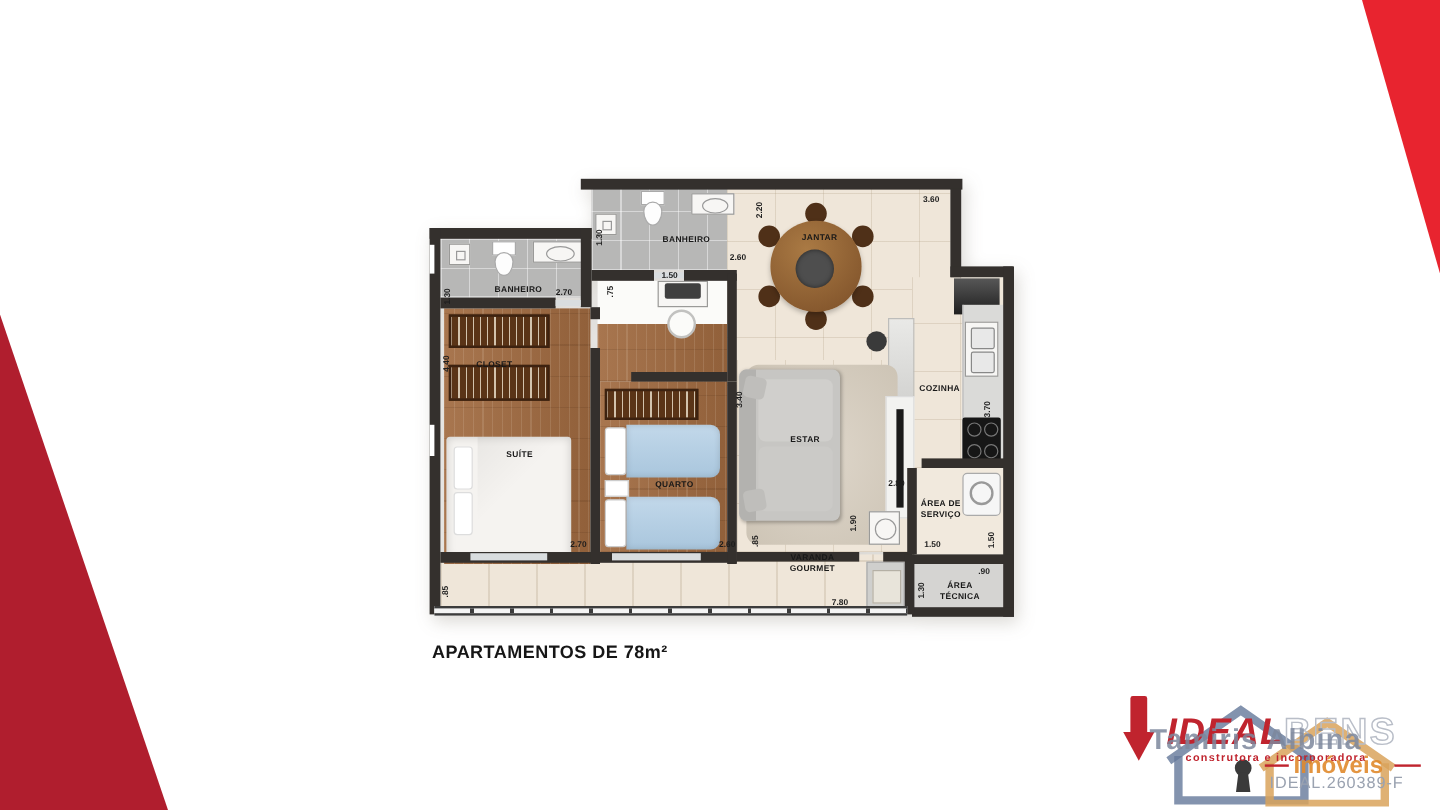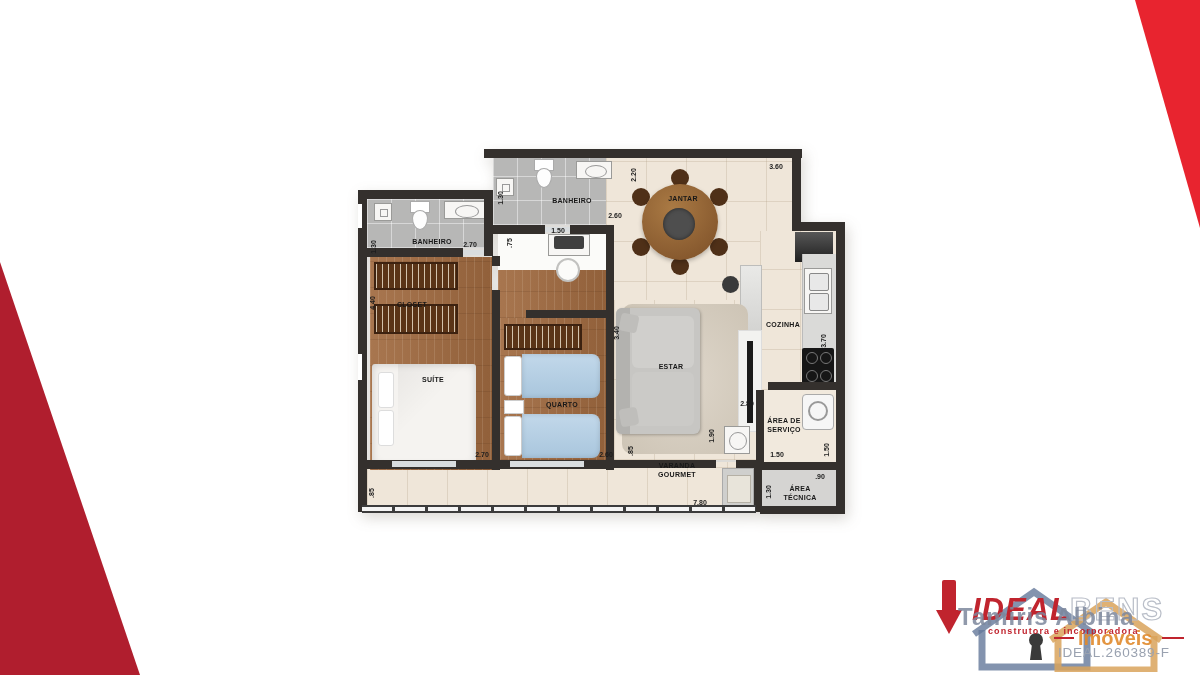--- a/index.html
+++ b/index.html
@@ -236,20 +236,21 @@
     <div class="dmv" style="left:454px;top:189px">3.70</div>
     <div class="dmv" style="left:3px;top:151px">4.40</div>
     <div class="dmv" style="left:247px;top:181px">3.40</div>
     <div class="dmv" style="left:261px;top:299px">.85</div>
     <div class="dmv" style="left:2px;top:341px">.85</div>
     <div class="dmv" style="left:342px;top:284px">1.90</div>
     <div class="dmv" style="left:457px;top:298px">1.50</div>
     <div class="dmv" style="left:399px;top:340px">1.30</div>
   </div>
 
+  <div class="abs" id="caption">APARTAMENTOS DE 78m²</div>
 
   <div class="abs" id="logo">
     <div class="abs" style="left:14px;top:8px;width:14px;height:32px;background:#C0242E;border-radius:2px;z-index:3"></div>
     <div class="abs" style="left:8px;top:38px;width:0;height:0;border-left:13px solid transparent;border-right:13px solid transparent;border-top:24px solid #C0242E;z-index:3"></div>
     <svg class="abs" style="left:28px;top:2px;z-index:1" width="210" height="98" viewBox="0 0 210 98">
       <path d="M18 60 L78 18 L138 60" fill="none" stroke="#64789a" stroke-width="7" opacity="0.8"></path>
       <path d="M26 56 L26 93 L131 93 L131 56" fill="none" stroke="#64789a" stroke-width="7" opacity="0.8"></path>
       <path d="M95 66 L150 28 L205 66" fill="none" stroke="#d9a35c" stroke-width="7" opacity="0.85"></path>
       <path d="M102 62 L102 96 L198 96 L198 62" fill="none" stroke="#d9a35c" stroke-width="7" opacity="0.85"></path>
       <circle cx="80" cy="66" r="7" fill="#3a3a3a"></circle>

